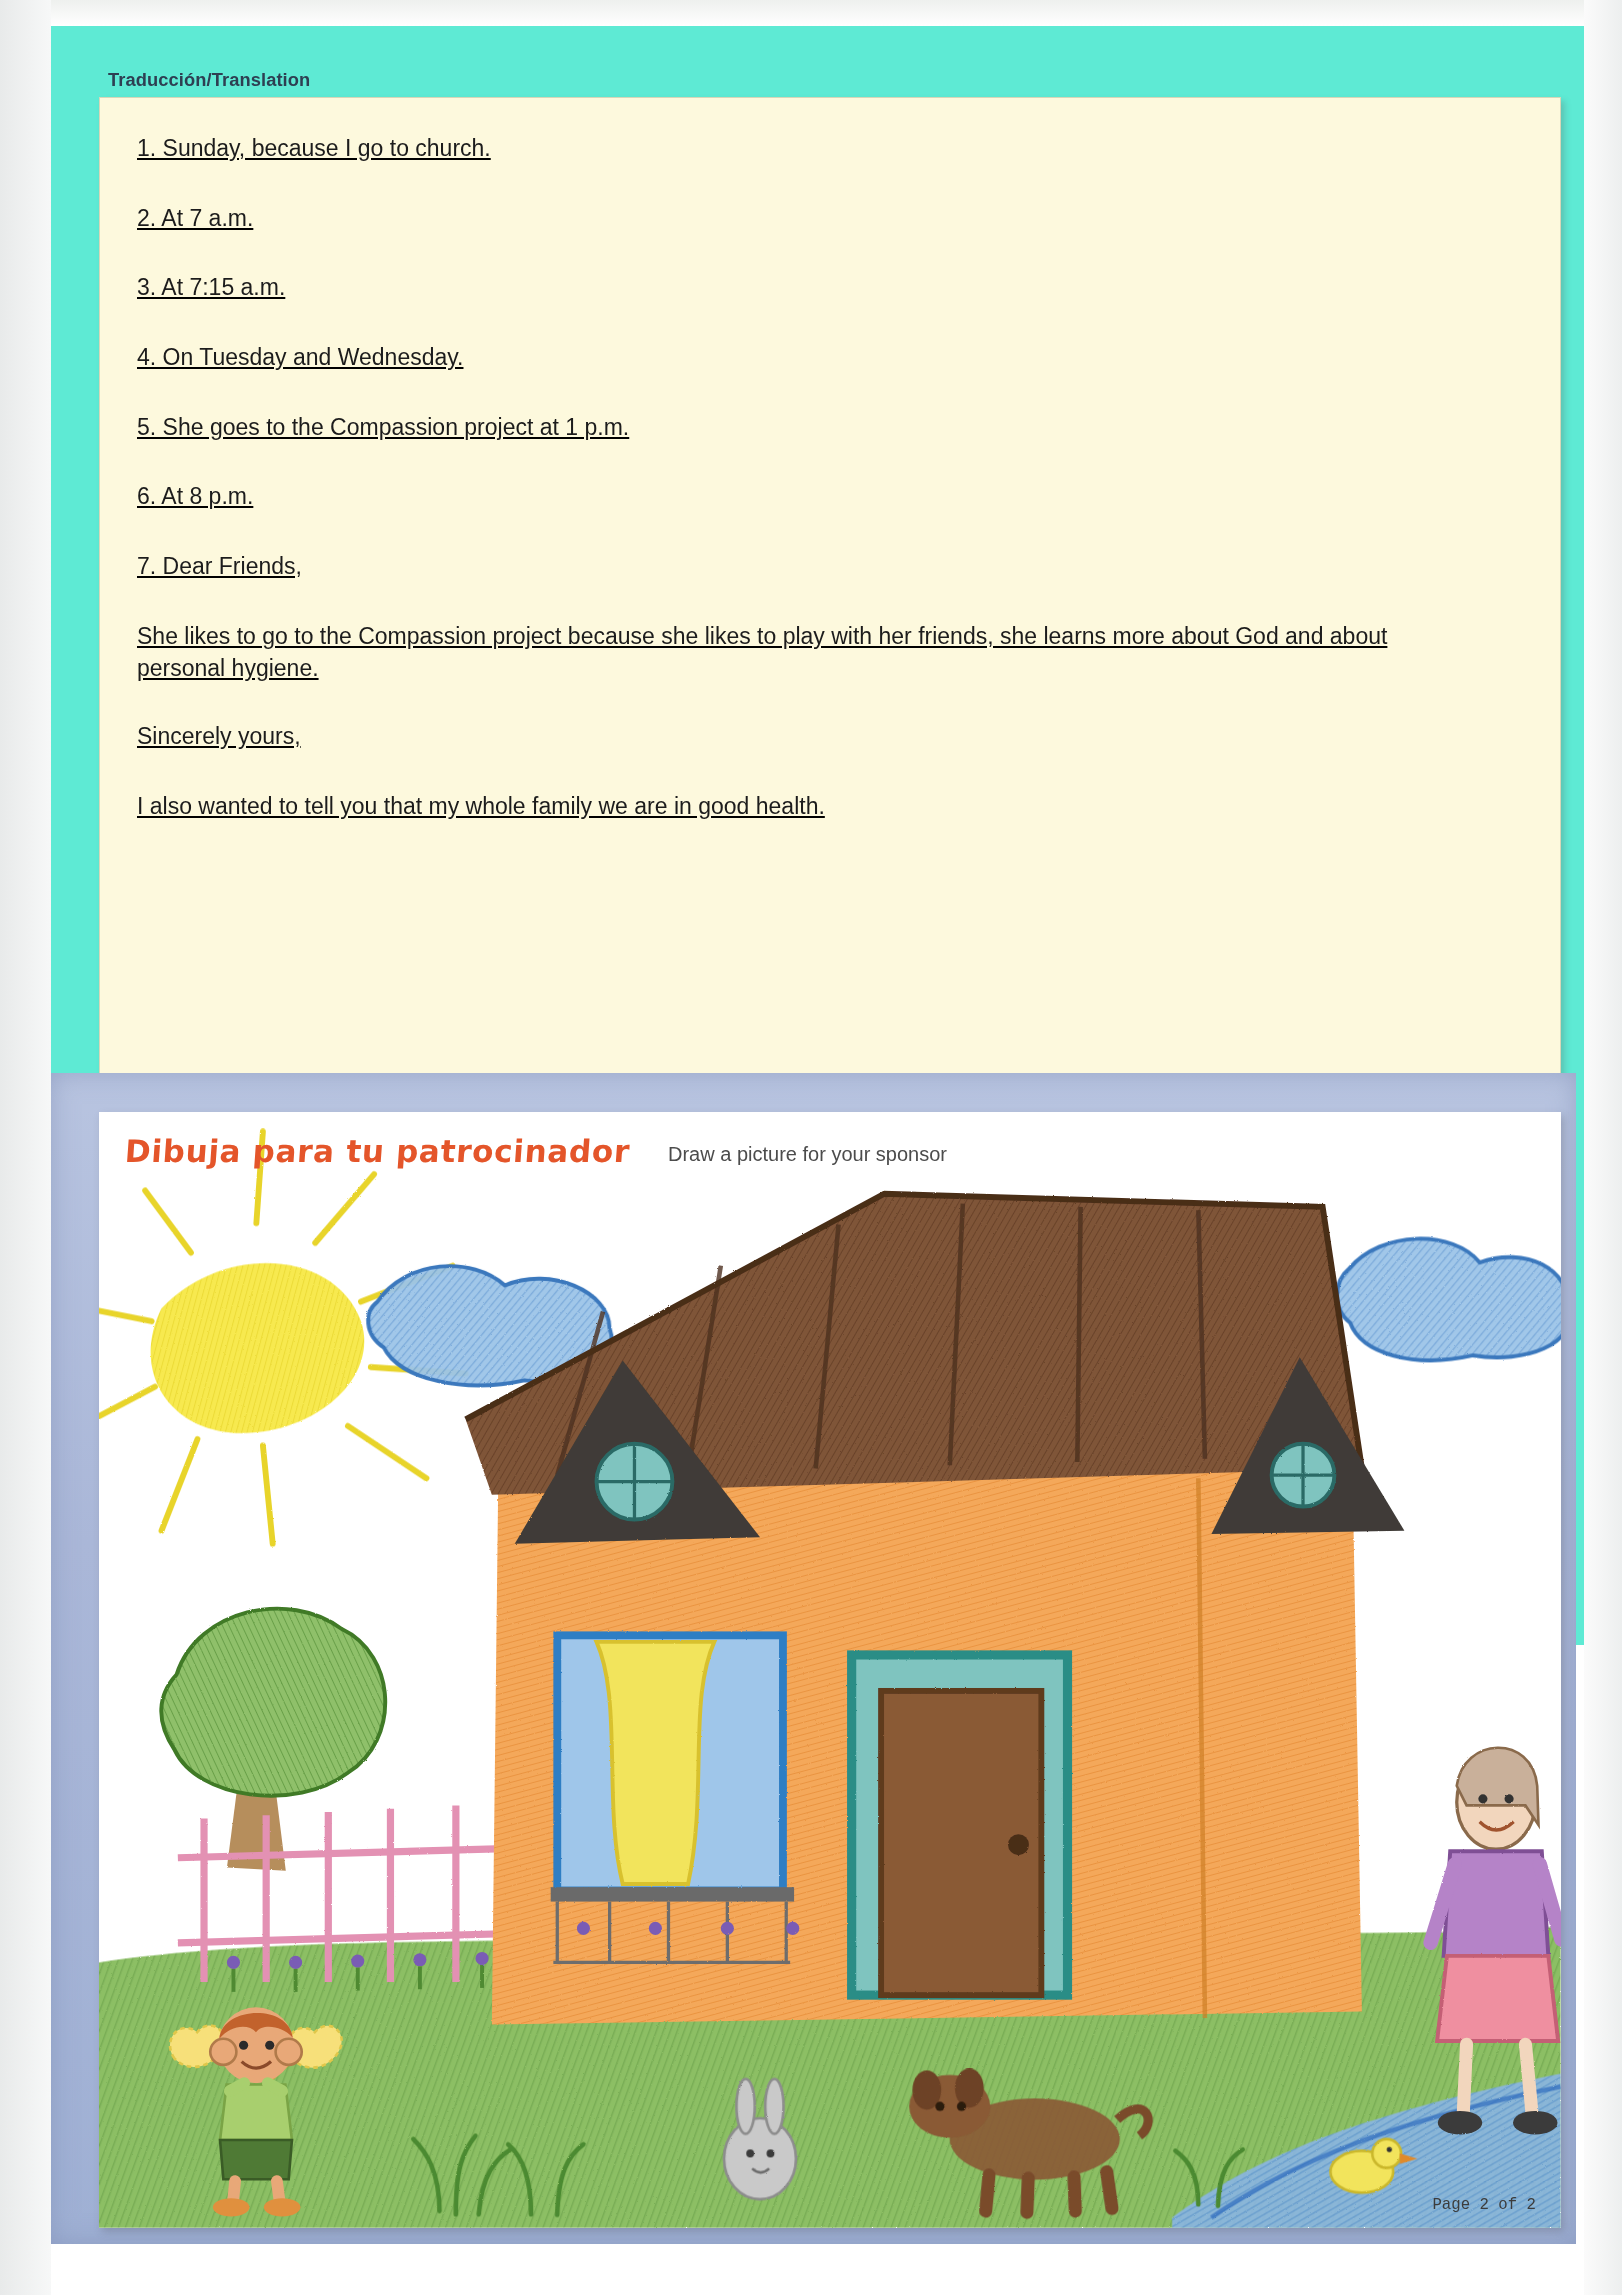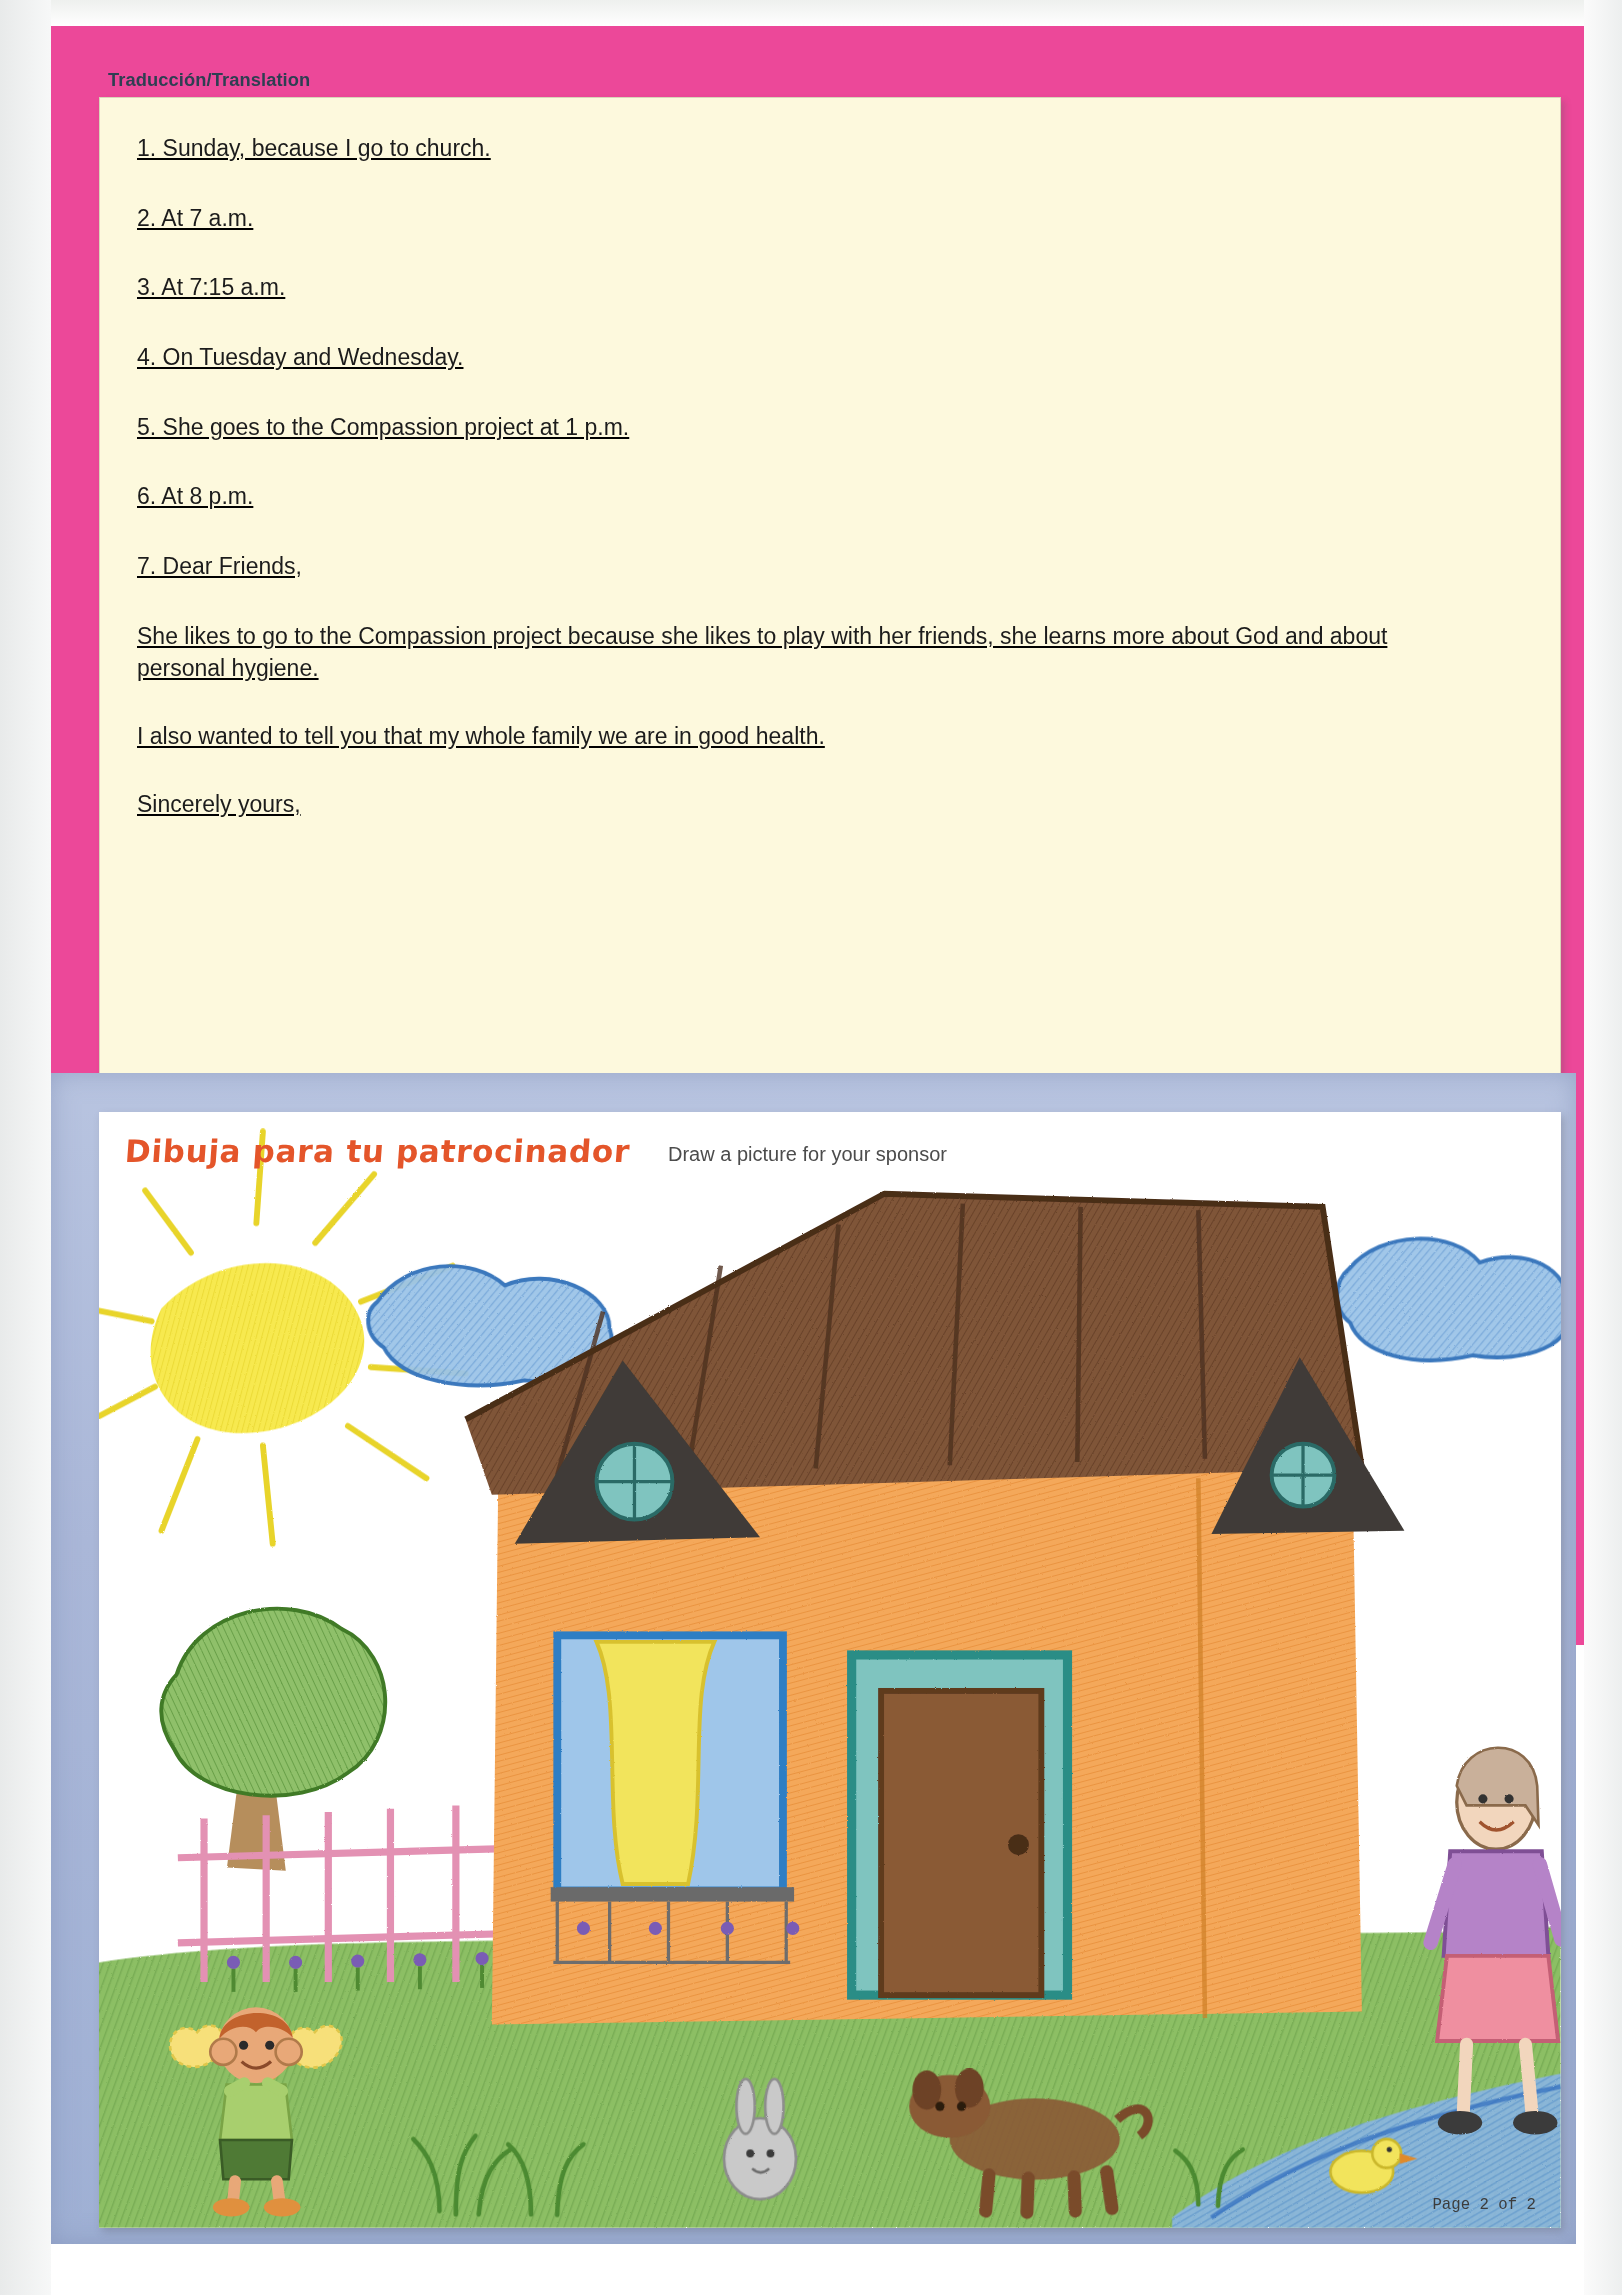--- a/index.html
+++ b/index.html
@@ -14,21 +14,21 @@
     position: relative;
     overflow: hidden;
   }
 
   
   #scan {
     position: absolute;
     left: 0; top: 0;
     width: 1623px;
     height: 1645px;
-    background: #ec4899;
+    background: #5eead4;
   }
 
   
   .scan-edge-left {
     position: absolute;
     left: 0; top: 0;
     width: 51px; height: 2295px;
     background: linear-gradient(to right, #e8eaea, #f7f8f8);
   }
   .scan-edge-top {
@@ -171,22 +171,22 @@
   <div class="translation-box">
     <div class="translation-inner">
       <p class="tline">1. Sunday, because I go to church.</p>
       <p class="tline">2. At 7 a.m.</p>
       <p class="tline">3. At 7:15 a.m.</p>
       <p class="tline">4. On Tuesday and Wednesday.</p>
       <p class="tline">5. She goes to the Compassion project at 1 p.m.</p>
       <p class="tline">6. At 8 p.m.</p>
       <p class="tline">7. Dear Friends,</p>
       <p class="tline para">She likes to go to the Compassion project because she likes to play with her friends, she learns more about God and about personal hygiene.</p>
+      <p class="tline">Sincerely yours,</p>
       <p class="tline para">I also wanted to tell you that my whole family we are in good health.</p>
-      <p class="tline">Sincerely yours,</p>
     </div>
   </div>
 
   <div class="blue-mat"></div>
   <div class="blue-mat-shadow"></div>
 
   <div class="drawing-card">
 
     <div class="canvas">
       <svg width="1462" height="1116" viewBox="0 0 2234 1706" xmlns="http://www.w3.org/2000/svg">

